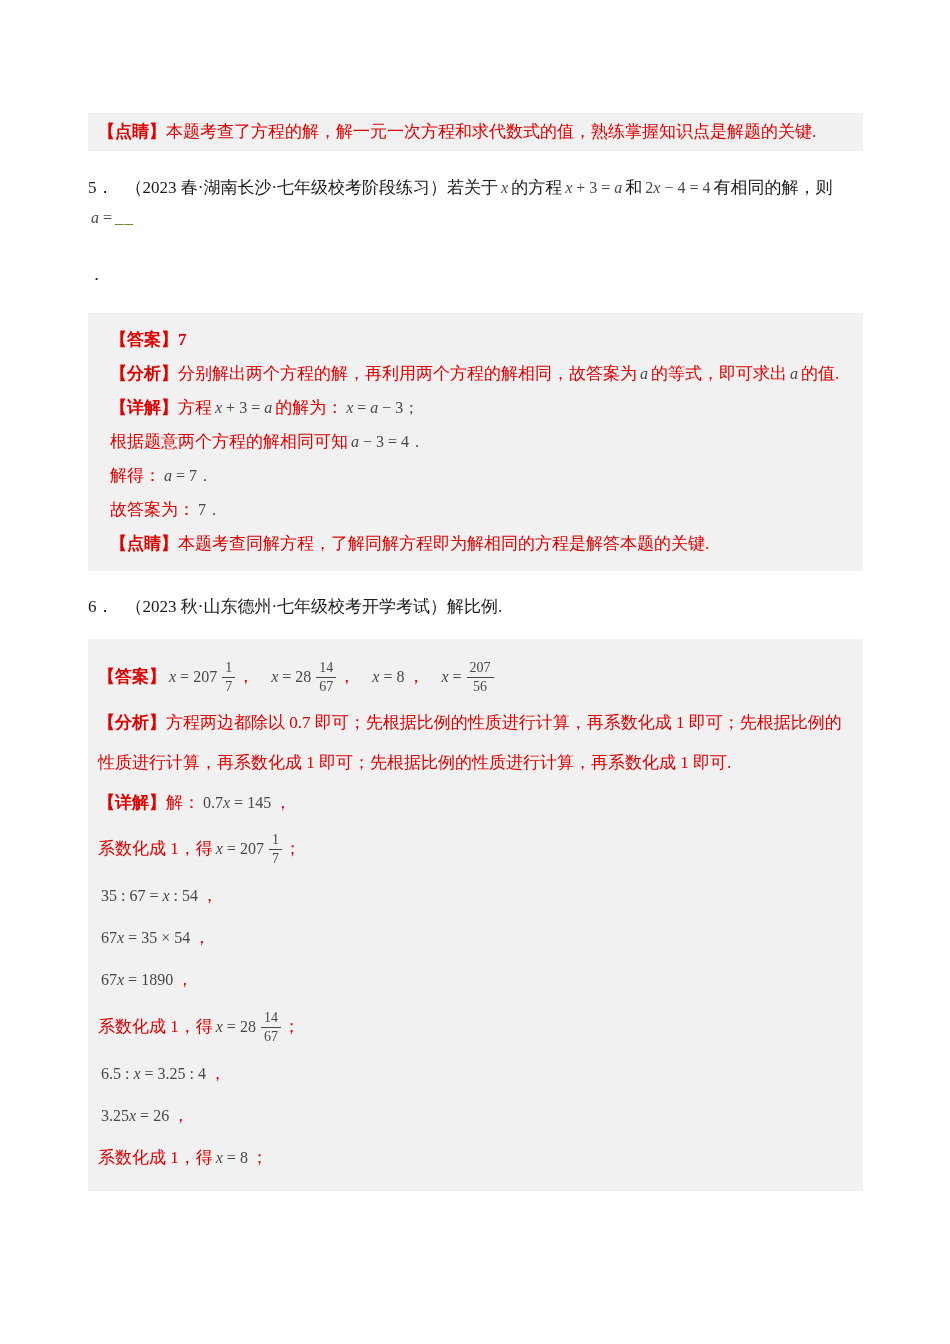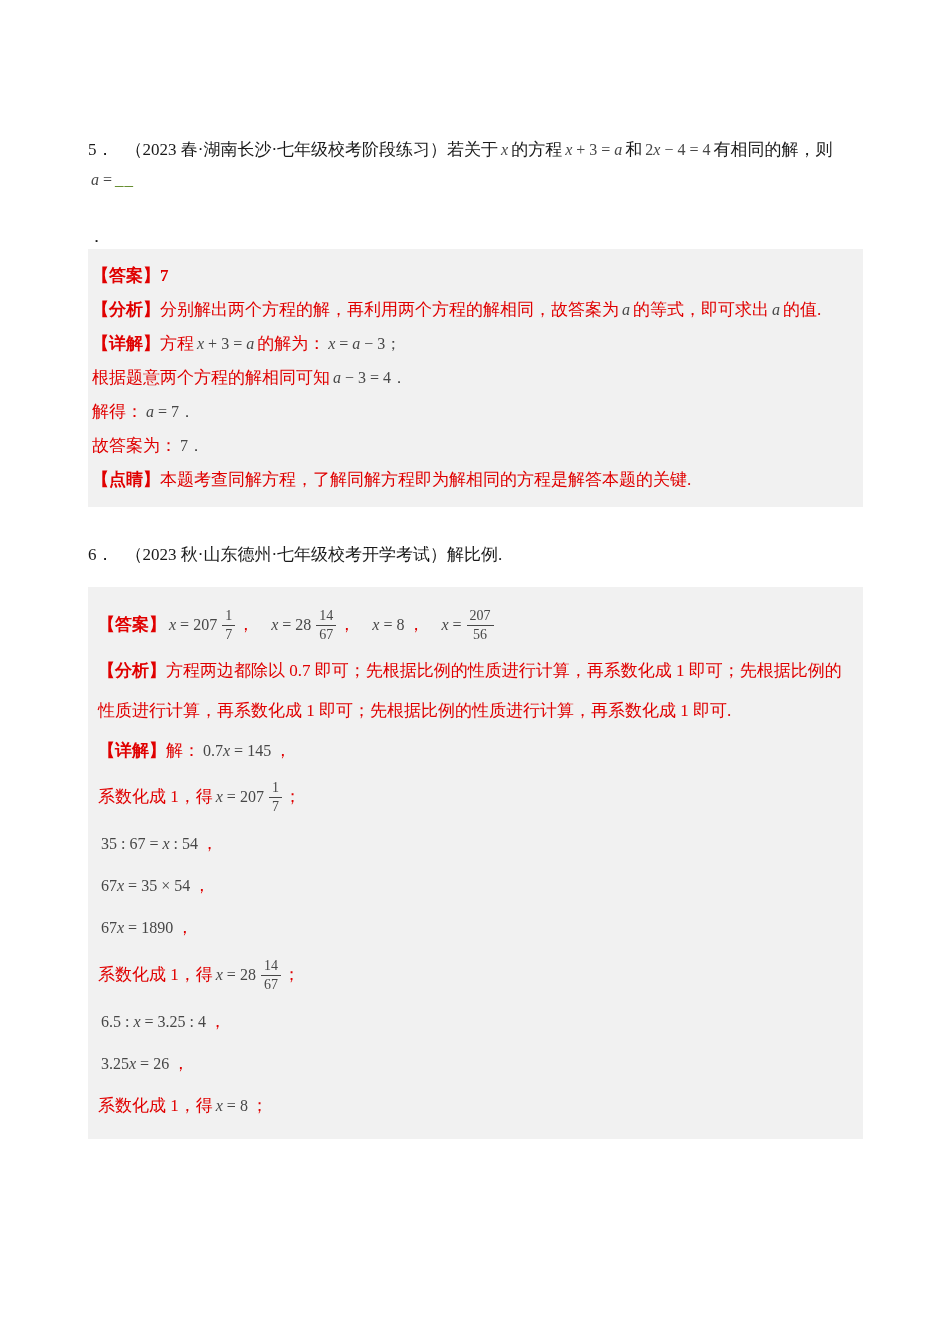--- a/index.html
+++ b/index.html
@@ -48,41 +48,44 @@
   .frac .fden { padding: 0 3px; }
   .q-number { margin-right: 12px; }
   .blank {
     letter-spacing: 1px;
     color: #4d7c0f;
     font-weight: normal;
   }
   .block-top { margin-top: 0; }
   .q5-stem { margin-top: 22px; line-height: 30px; }
   .q5-period { margin-top: 30px; line-height: 24px; }
-  .sol-block-1 { padding: 10px 4px; }
-  .q6-stem { margin-top: 34px; line-height: 28px; }
+  .sol-block-1 { margin-top: 26px; padding: 10px 22px; }
+  .q6-stem { margin-top: 22px; line-height: 28px; }
   .q6-eqs { margin-top: 14px; line-height: 30px; }
   .q6-eqs .math { margin-right: 46px; }
   .q6-eqs .math-lg { font-size: 21px; }
   .sol-block-2 { margin-top: 18px; padding: 12px 10px; }
   .frac-line {
     display: flex;
     align-items: center;
     flex-wrap: wrap;
     min-height: 52px;
     line-height: 24px;
   }
   .ans-sep { margin-right: 14px; }
   .plain-math-line { line-height: 42px; }
 </style>
 </head>
 <body>
 
 <div class="page">
 
+  <div class="gray-block block-top">
+    <p class="line"><span class="red bold">【点睛】</span><span class="red">本题考查了方程的解，解一元一次方程和求代数式的值，熟练掌握知识点是解题的关键.</span></p>
+  </div>
 
   <p class="q5-stem">
     <span class="black q-number">5．</span><span class="black">（2023 春·湖南长沙·七年级校考阶段练习）</span><span class="black">若关于</span><span class="math"><i>x</i></span><span class="black">的方程</span><span class="math"><i>x</i> + 3 = <i>a</i></span><span class="black">和</span><span class="math">2<i>x</i> − 4 = 4</span><span class="black">有相同的解，则</span><span class="math"><i>a</i> =</span><span class="blank">__</span>
   </p>
   <p class="q5-period"><span class="black">．</span></p>
 
   <div class="gray-block sol-block-1">
     <p class="sol-line"><span class="red bold">【答案】</span><span class="red bold">7</span></p>
     <p class="sol-line"><span class="red bold">【分析】</span><span class="red">分别解出两个方程的解，再利用两个方程的解相同，故答案为</span><span class="math"><i>a</i></span><span class="red">的等式，即可求出</span><span class="math"><i>a</i></span><span class="red">的值.</span></p>
     <p class="sol-line"><span class="red bold">【详解】</span><span class="red">方程</span><span class="math"><i>x</i> + 3 = <i>a</i></span><span class="red">的解为：</span><span class="math"><i>x</i> = <i>a</i> − 3；</span></p>

